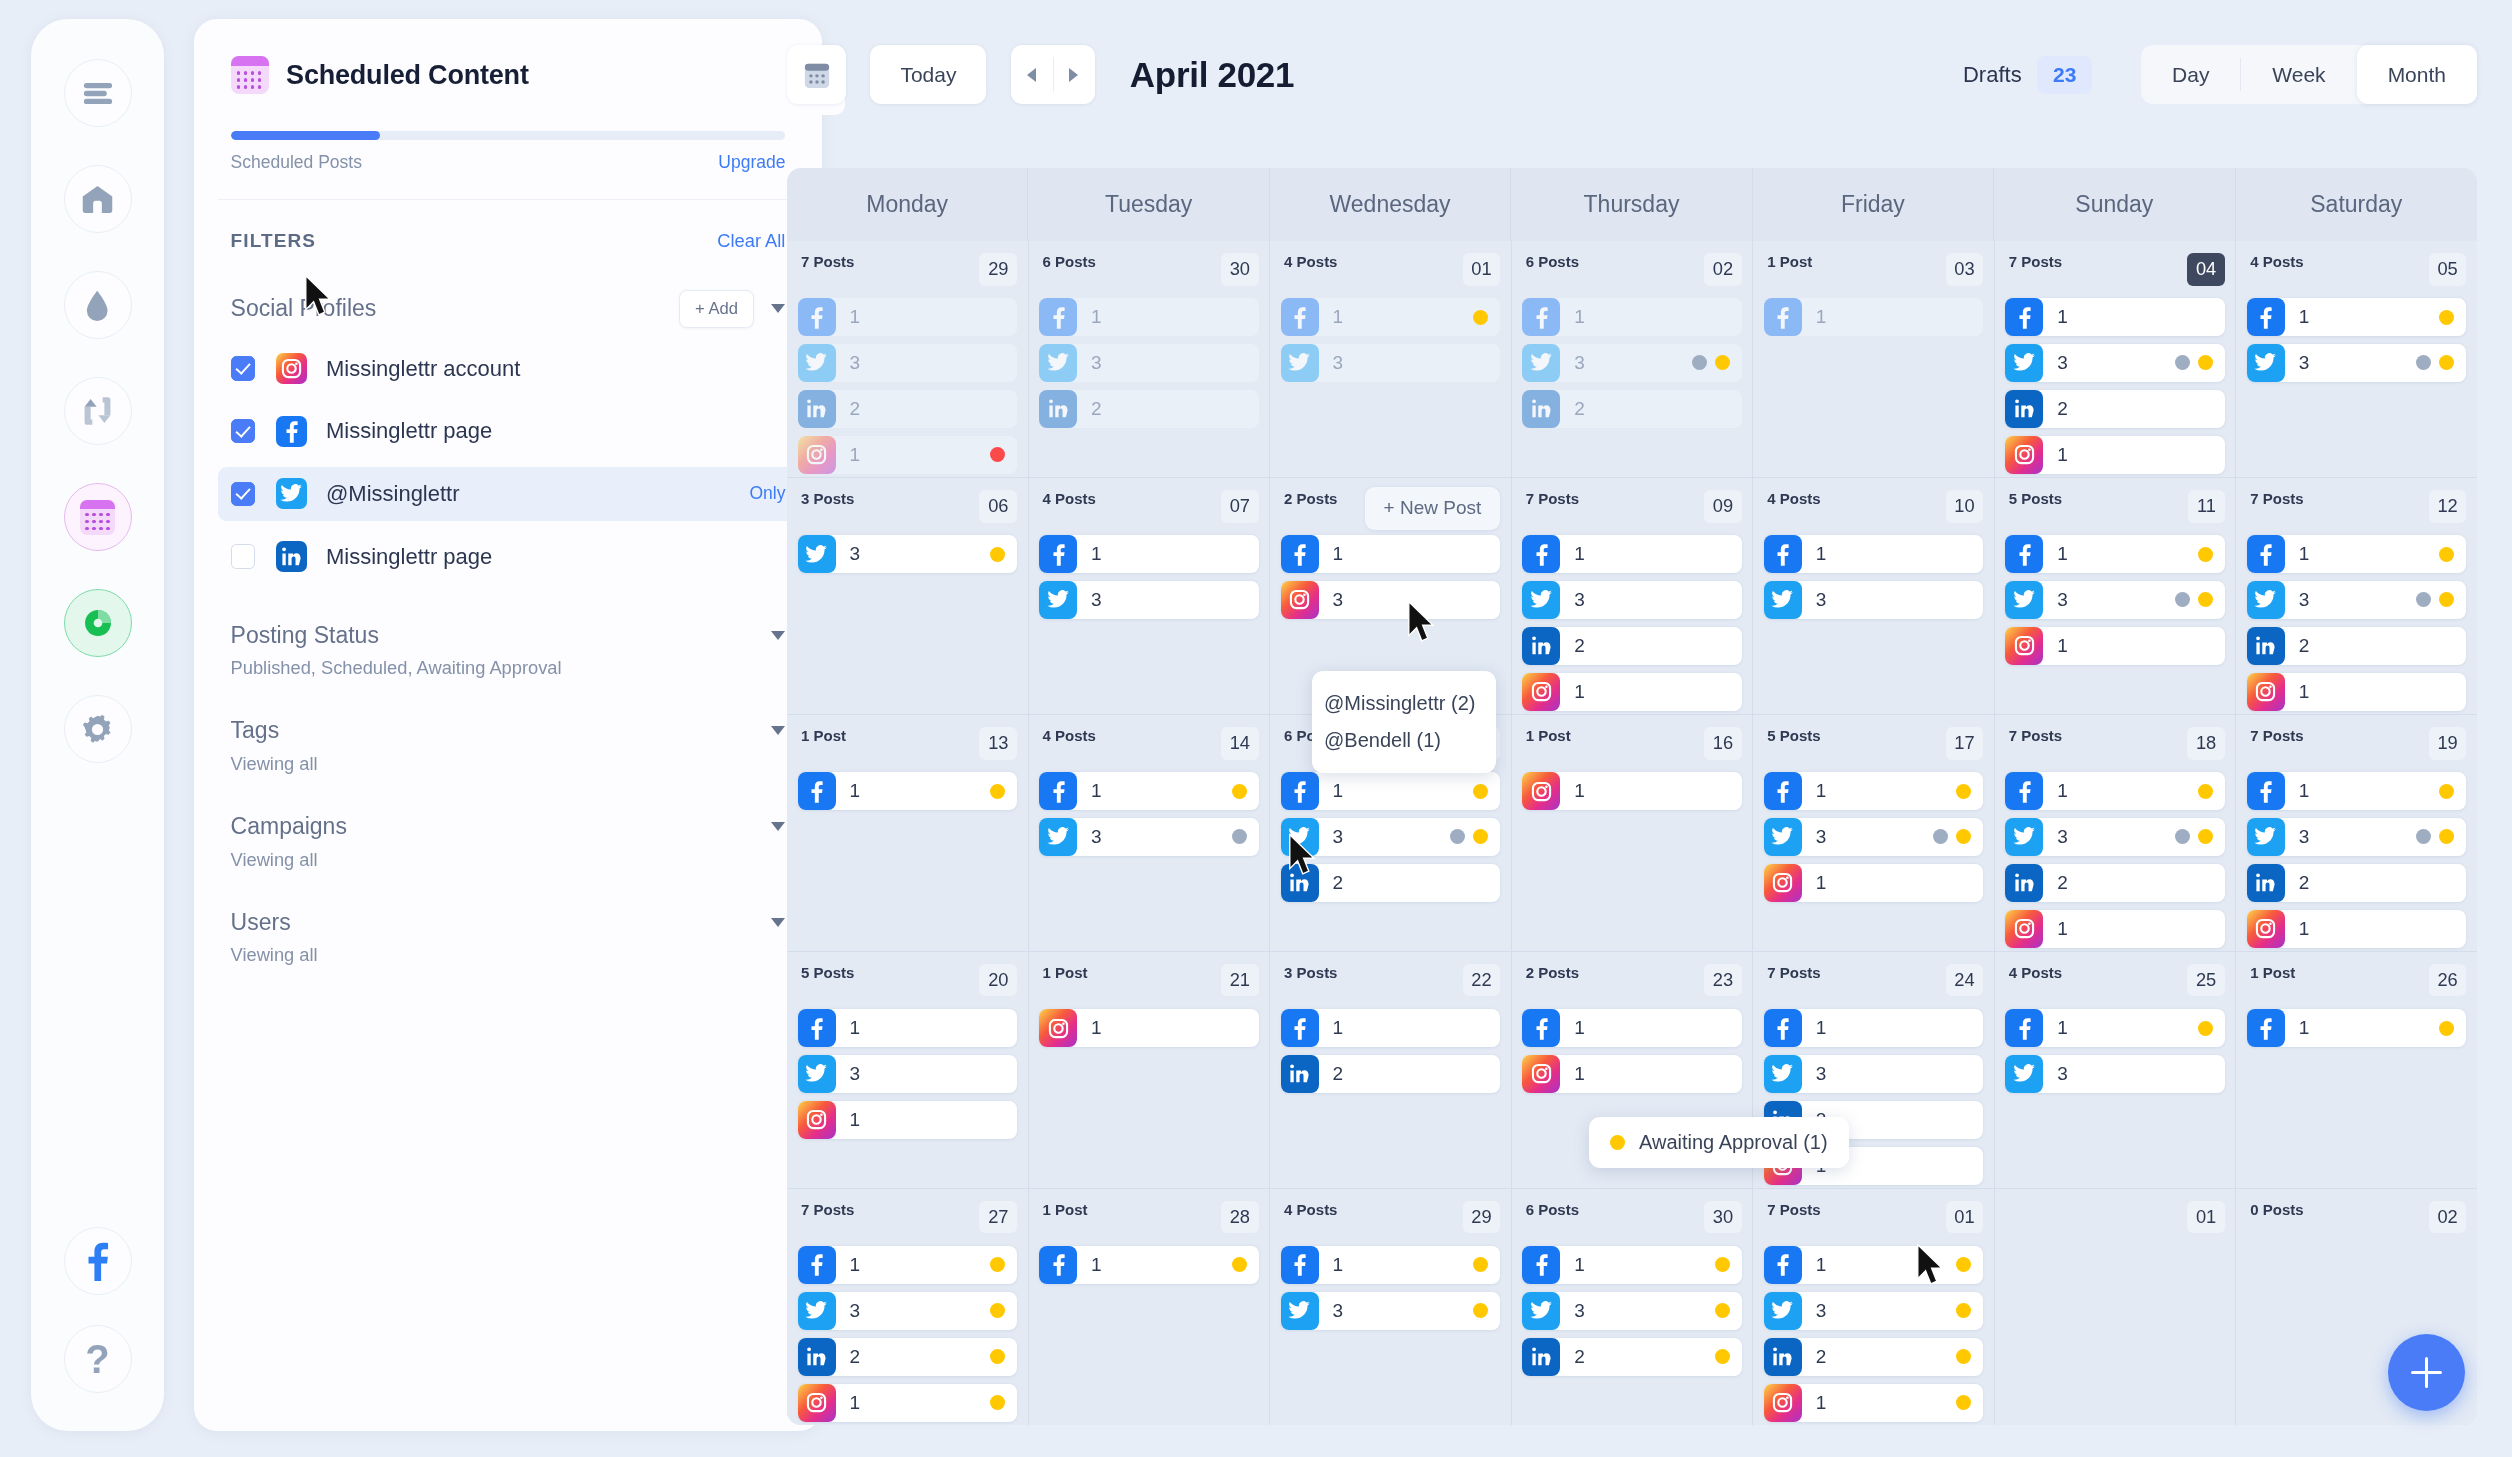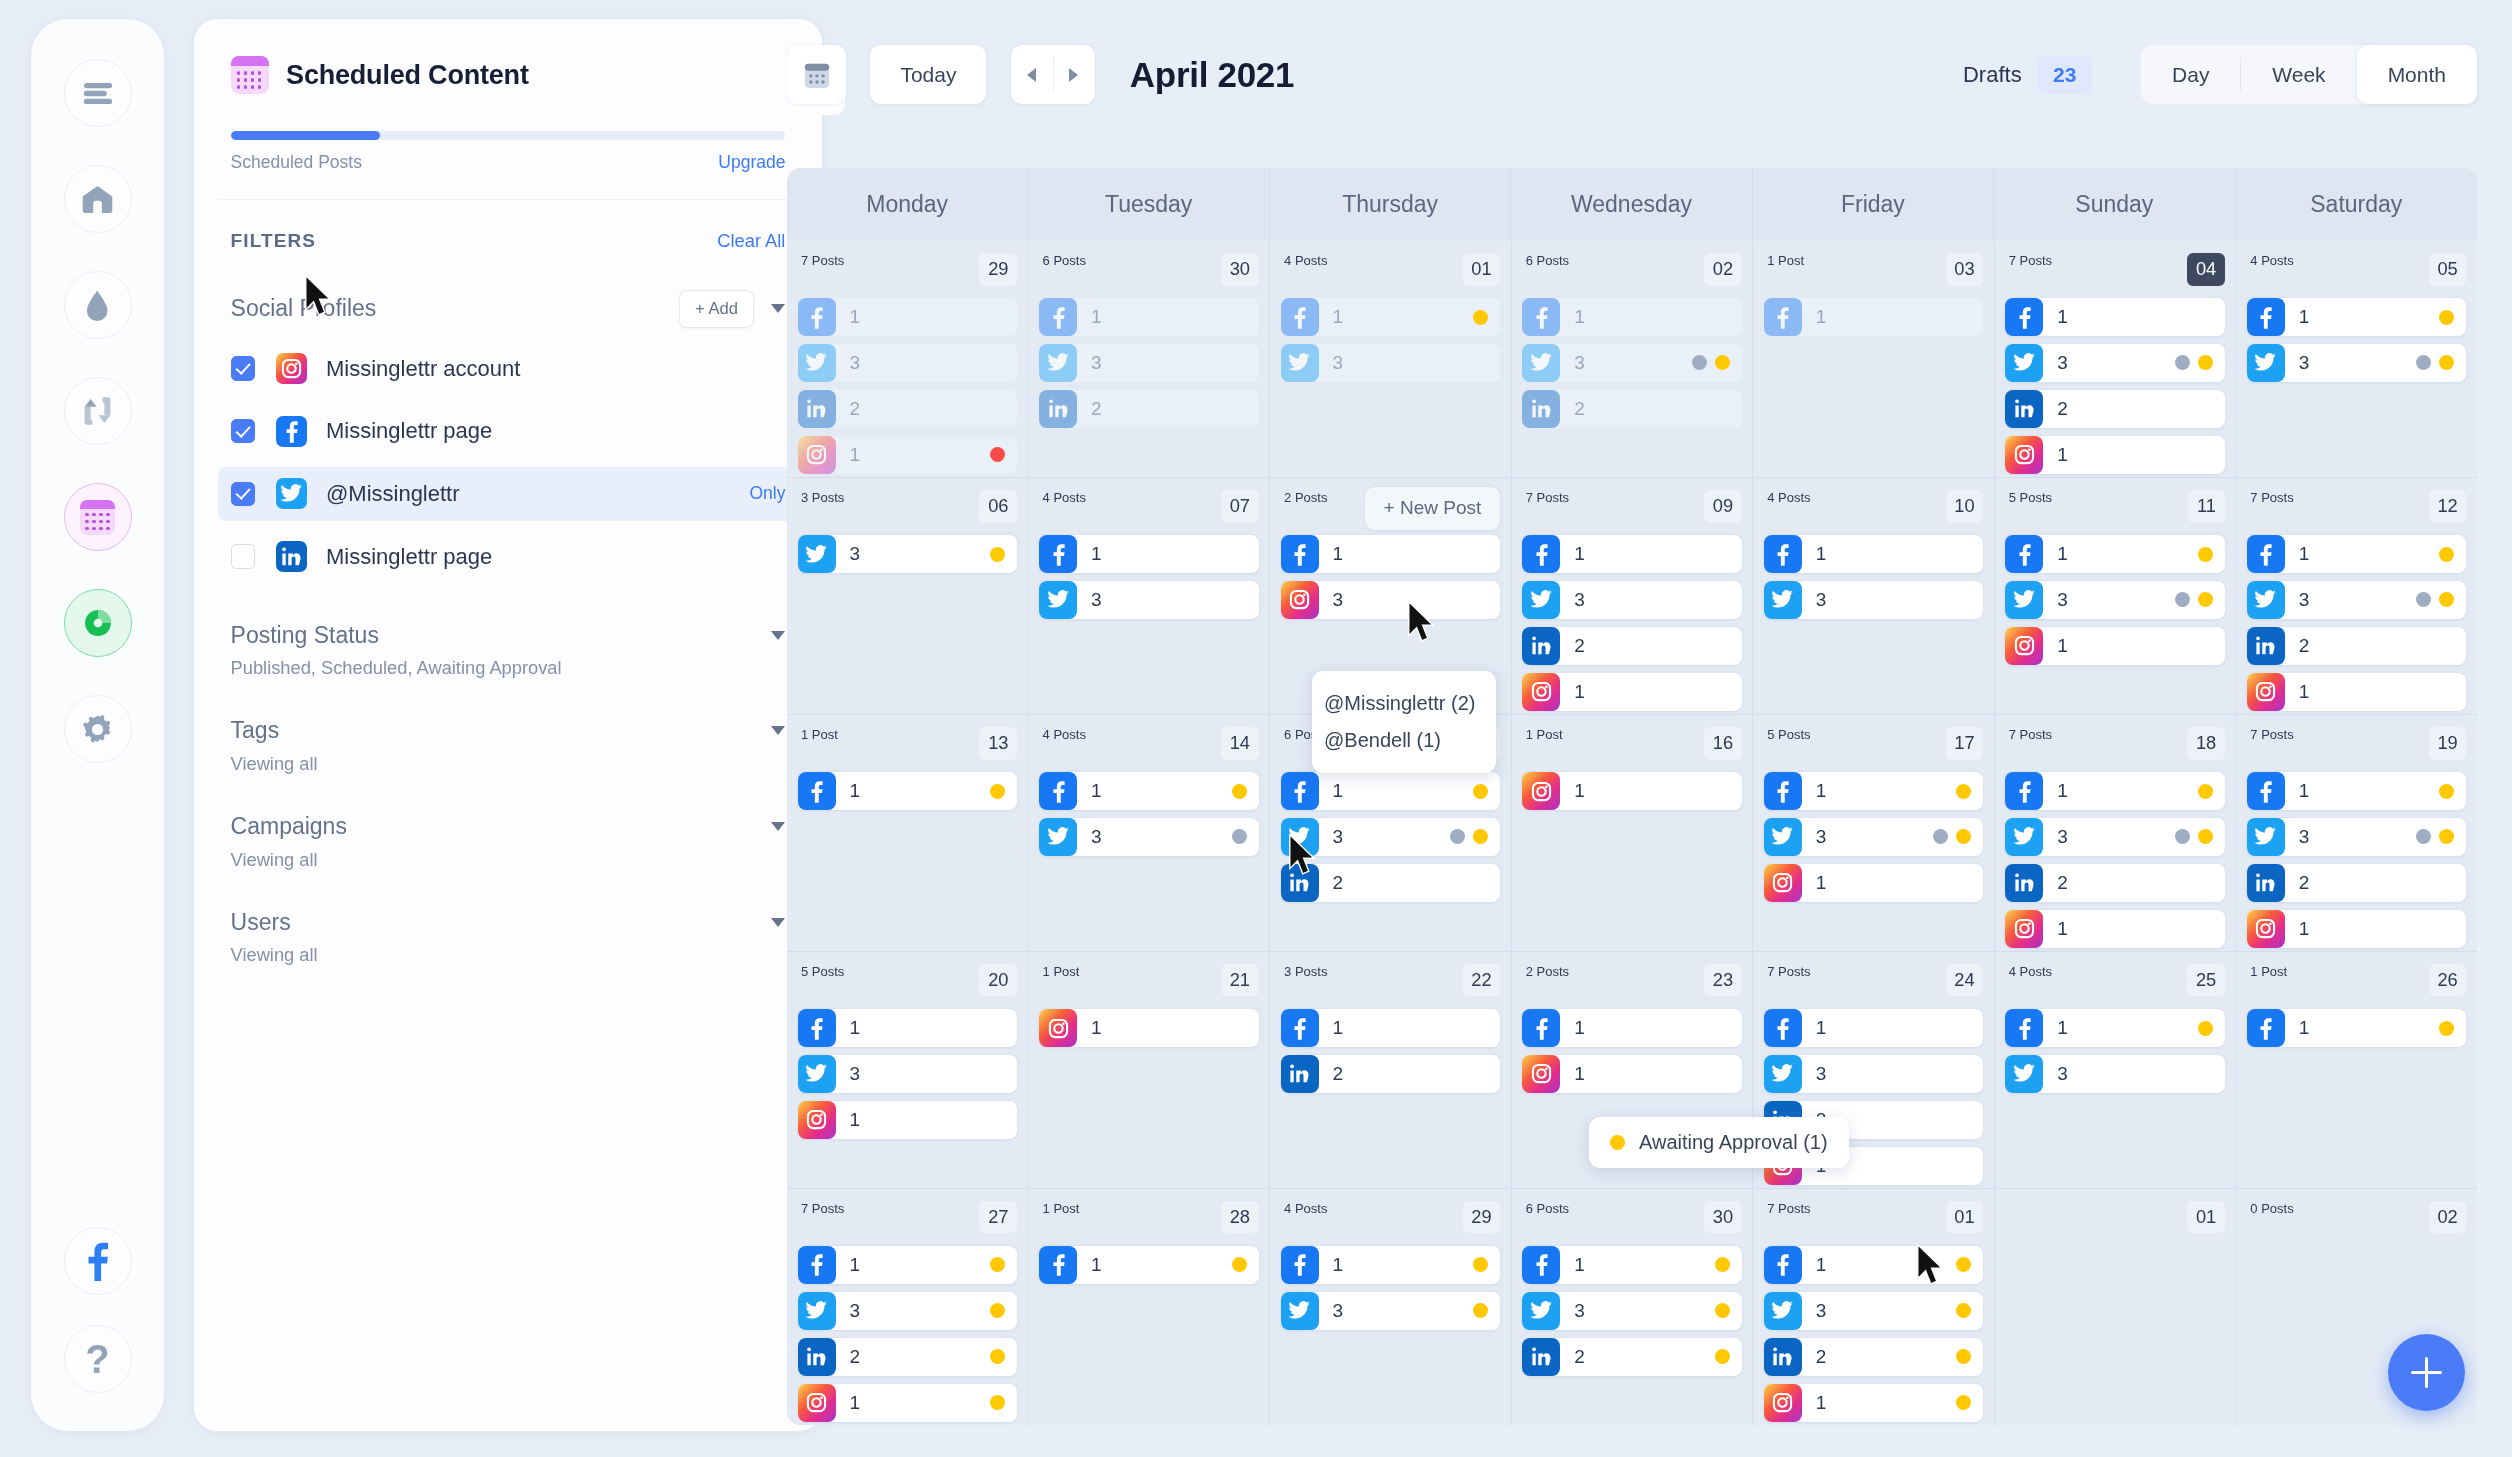--- a/index.html
+++ b/index.html
@@ -118,21 +118,21 @@
   
   #cal{position:absolute;left:19px;top:168px;right:35px;bottom:33px;border-radius:14px;overflow:hidden;}
   #cal-head{display:grid;grid-template-columns:repeat(7,1fr);background:#dfe6f1;}
   .dow{height:73px;display:flex;align-items:center;justify-content:center;font-size:23px;color:#5a6舒;}
   .dow{color:#5a677f;border-right:0.9px solid #d4ddeb;}
   .dow:last-child{border-right:none;}
   #cal-body{display:grid;grid-template-columns:repeat(7,1fr);grid-template-rows:repeat(5,1fr);height:calc(100% - 73px);background:#d4ddeb;gap:0.9px;}
   .cell{background:#e3eaf4;padding:12.2px 10.5px 0 10.5px;position:relative;overflow:visible;}
   .cell.muted{background:#e3eaf4;}
   .cell-top{display:flex;align-items:flex-start;justify-content:space-between;height:37px;}
-  .cell-posts{font-size:13px;color:#2f3a52;padding-left:3.5px;}
+  .cell-posts{font-size:15px;color:#2f3a52;padding-left:3.5px;font-weight:bold;}
   .cell.muted .cell-posts{color:#2f3a52;}
   .cell-date{font-size:18.3px;color:#2f3a52;background:#edf2f9;border-radius:6.1px;padding:5.2px 8.7px;min-width:37px;text-align:center;}
   .cell-date.today{background:#3e495f;color:#fff;}
   .newpost{
     background:#f3f6fb;border-radius:9.6px;font-size:19px;color:#5c6a83;padding:10.5px 19px;
     box-shadow:0 0.9px 3.5px rgba(120,140,180,.16);cursor:pointer;margin-top:-3.5px;
   }
   .post{
     height:38px;background:#fff;border-radius:7.9px;margin-top:7.9px;display:flex;align-items:center;
     padding-left:0;box-shadow:0 0.9px 2.6px rgba(120,140,180,.17);position:relative;
@@ -404,22 +404,22 @@
         <div class="vs">Week</div>
         <div class="vs active">Month</div>
       </div>
     </div>
   </div>
 
   <div id="cal">
     <div id="cal-head">
         <div class="dow">Monday</div>
         <div class="dow">Tuesday</div>
+        <div class="dow">Wednesday</div>
         <div class="dow">Thursday</div>
-        <div class="dow">Wednesday</div>
         <div class="dow">Friday</div>
         <div class="dow">Sunday</div>
         <div class="dow">Saturday</div>
       </div>
     <div id="cal-body">
         <div class="cell muted">
           <div class="cell-top">
             <span class="cell-posts">7 Posts</span>
             <span class="cell-date">29</span>
           </div>

